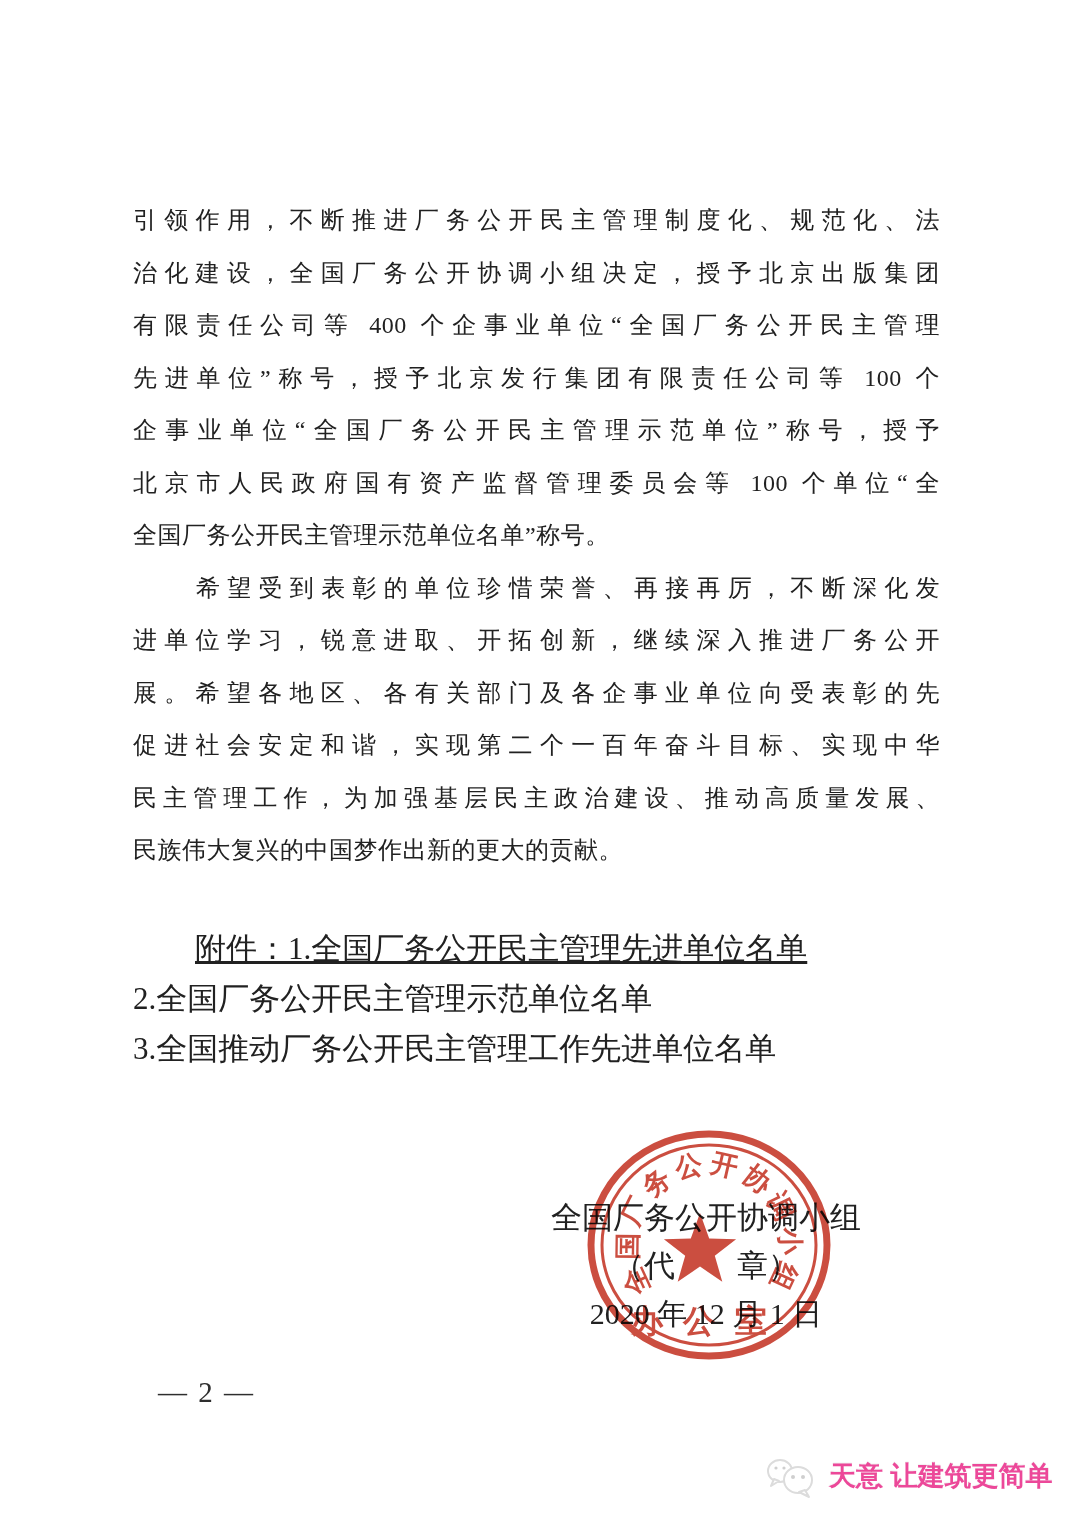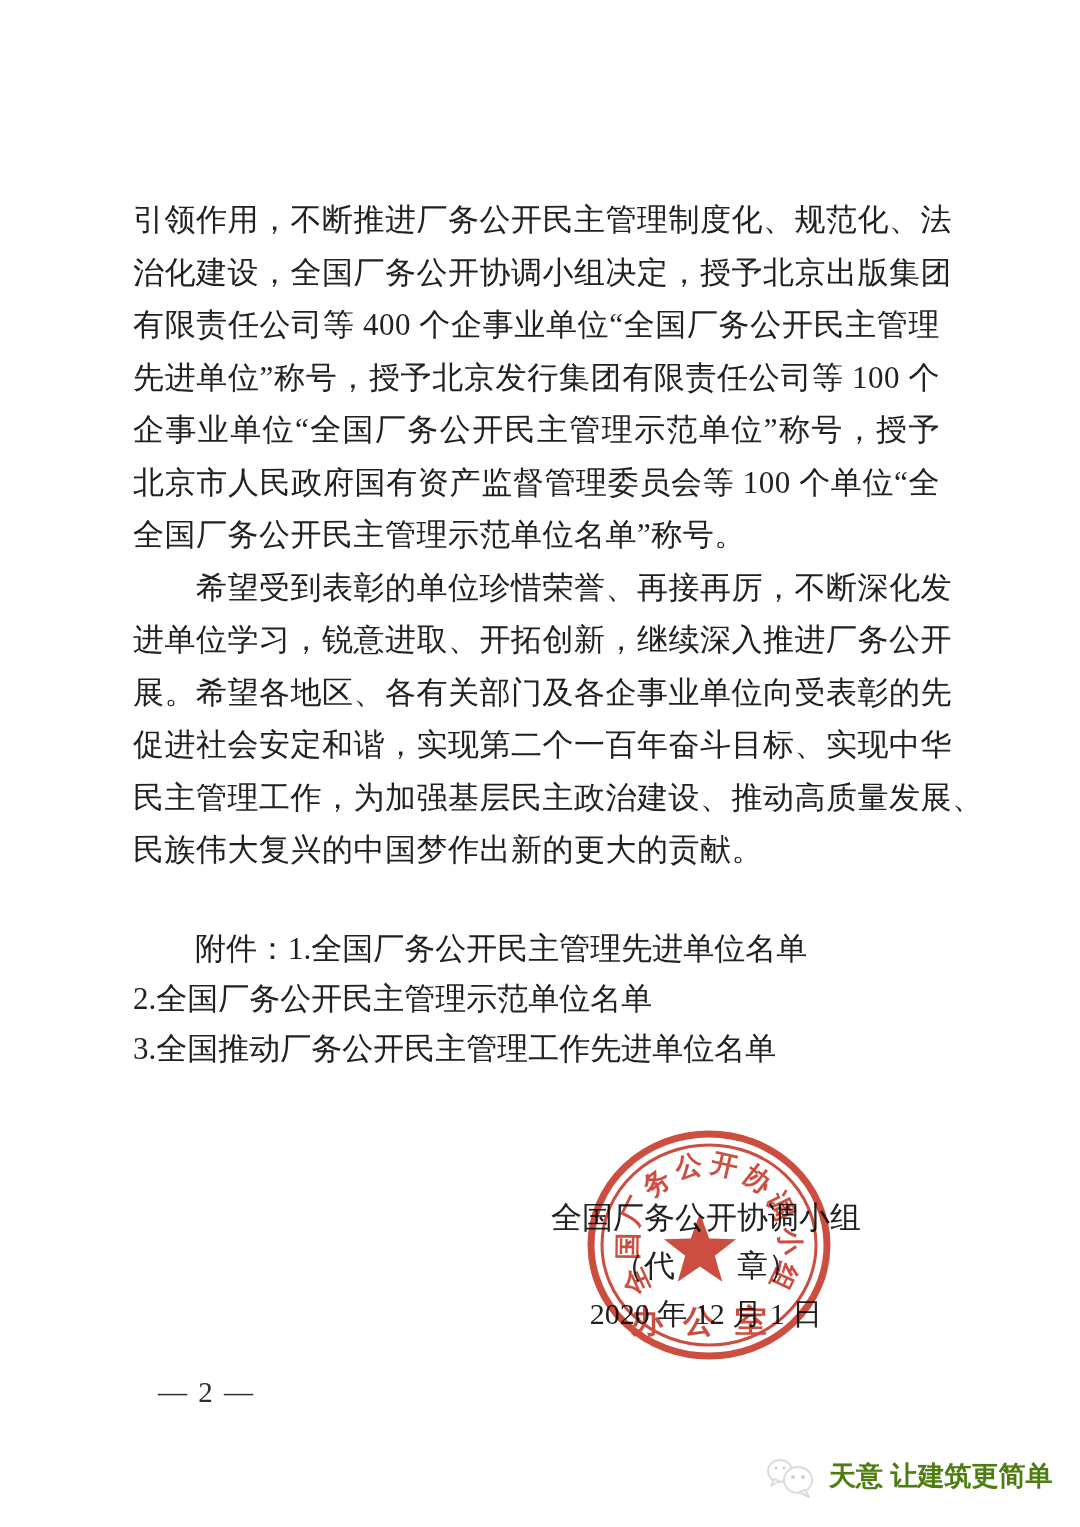--- a/index.html
+++ b/index.html
@@ -7,41 +7,41 @@
     position:relative;
     width:1080px;height:1527px;
     background:#ffffff;
     overflow:hidden;
     font-family:"Liberation Serif","DejaVu Serif",serif;
     color:#212121;
   }
   
   .body-text{
     position:absolute;left:133px;top:194px;width:807px;
-    font-size:31px;line-height:52.5px;
+    font-size:24px;line-height:52.5px;
     letter-spacing:0.5px;
   }
   .line{
     text-align:justify;
     text-align-last:justify;
     white-space:nowrap;
   }
   .line.endline{
     text-align-last:left;
   }
   .line.indent{
     text-indent:63px;
   }
   
   .attachments{
     position:absolute;left:133px;top:924px;width:860px;
     font-size:31px;line-height:50px;
   }
   .attach-row{white-space:nowrap;}
-  .attach-row.first{margin-left:62px;}
+  .attach-row.first{margin-left:62px;text-decoration:underline;}
   .attach-row.cont{}
   
   .signature{
     position:absolute;left:538px;top:1194px;width:336px;
     text-align:center;
     font-size:31px;line-height:48px;
   }
   .signature .date-line{font-size:30px;}
   
   .seal{
@@ -54,21 +54,21 @@
     position:absolute;left:158px;top:1376px;
     font-size:29px;color:#2e2e2e;letter-spacing:2px;
     white-space:nowrap;
   }
   
   .watermark{
     position:absolute;left:763px;top:1452px;
     display:flex;align-items:center;gap:8px;
     font-family:"Liberation Sans","DejaVu Sans",sans-serif;
     font-size:27px;font-weight:bold;
-    color:#4d7c0f;
+    color:#ec4899;
     text-shadow:0 1px 0 #ffffff, 0 -1px 1px rgba(0,0,0,0.06);
     white-space:nowrap;
   }
   .wechat-icon{display:block;}
 </style>
 </head>
 <body>
 
 <div class="page">
 

